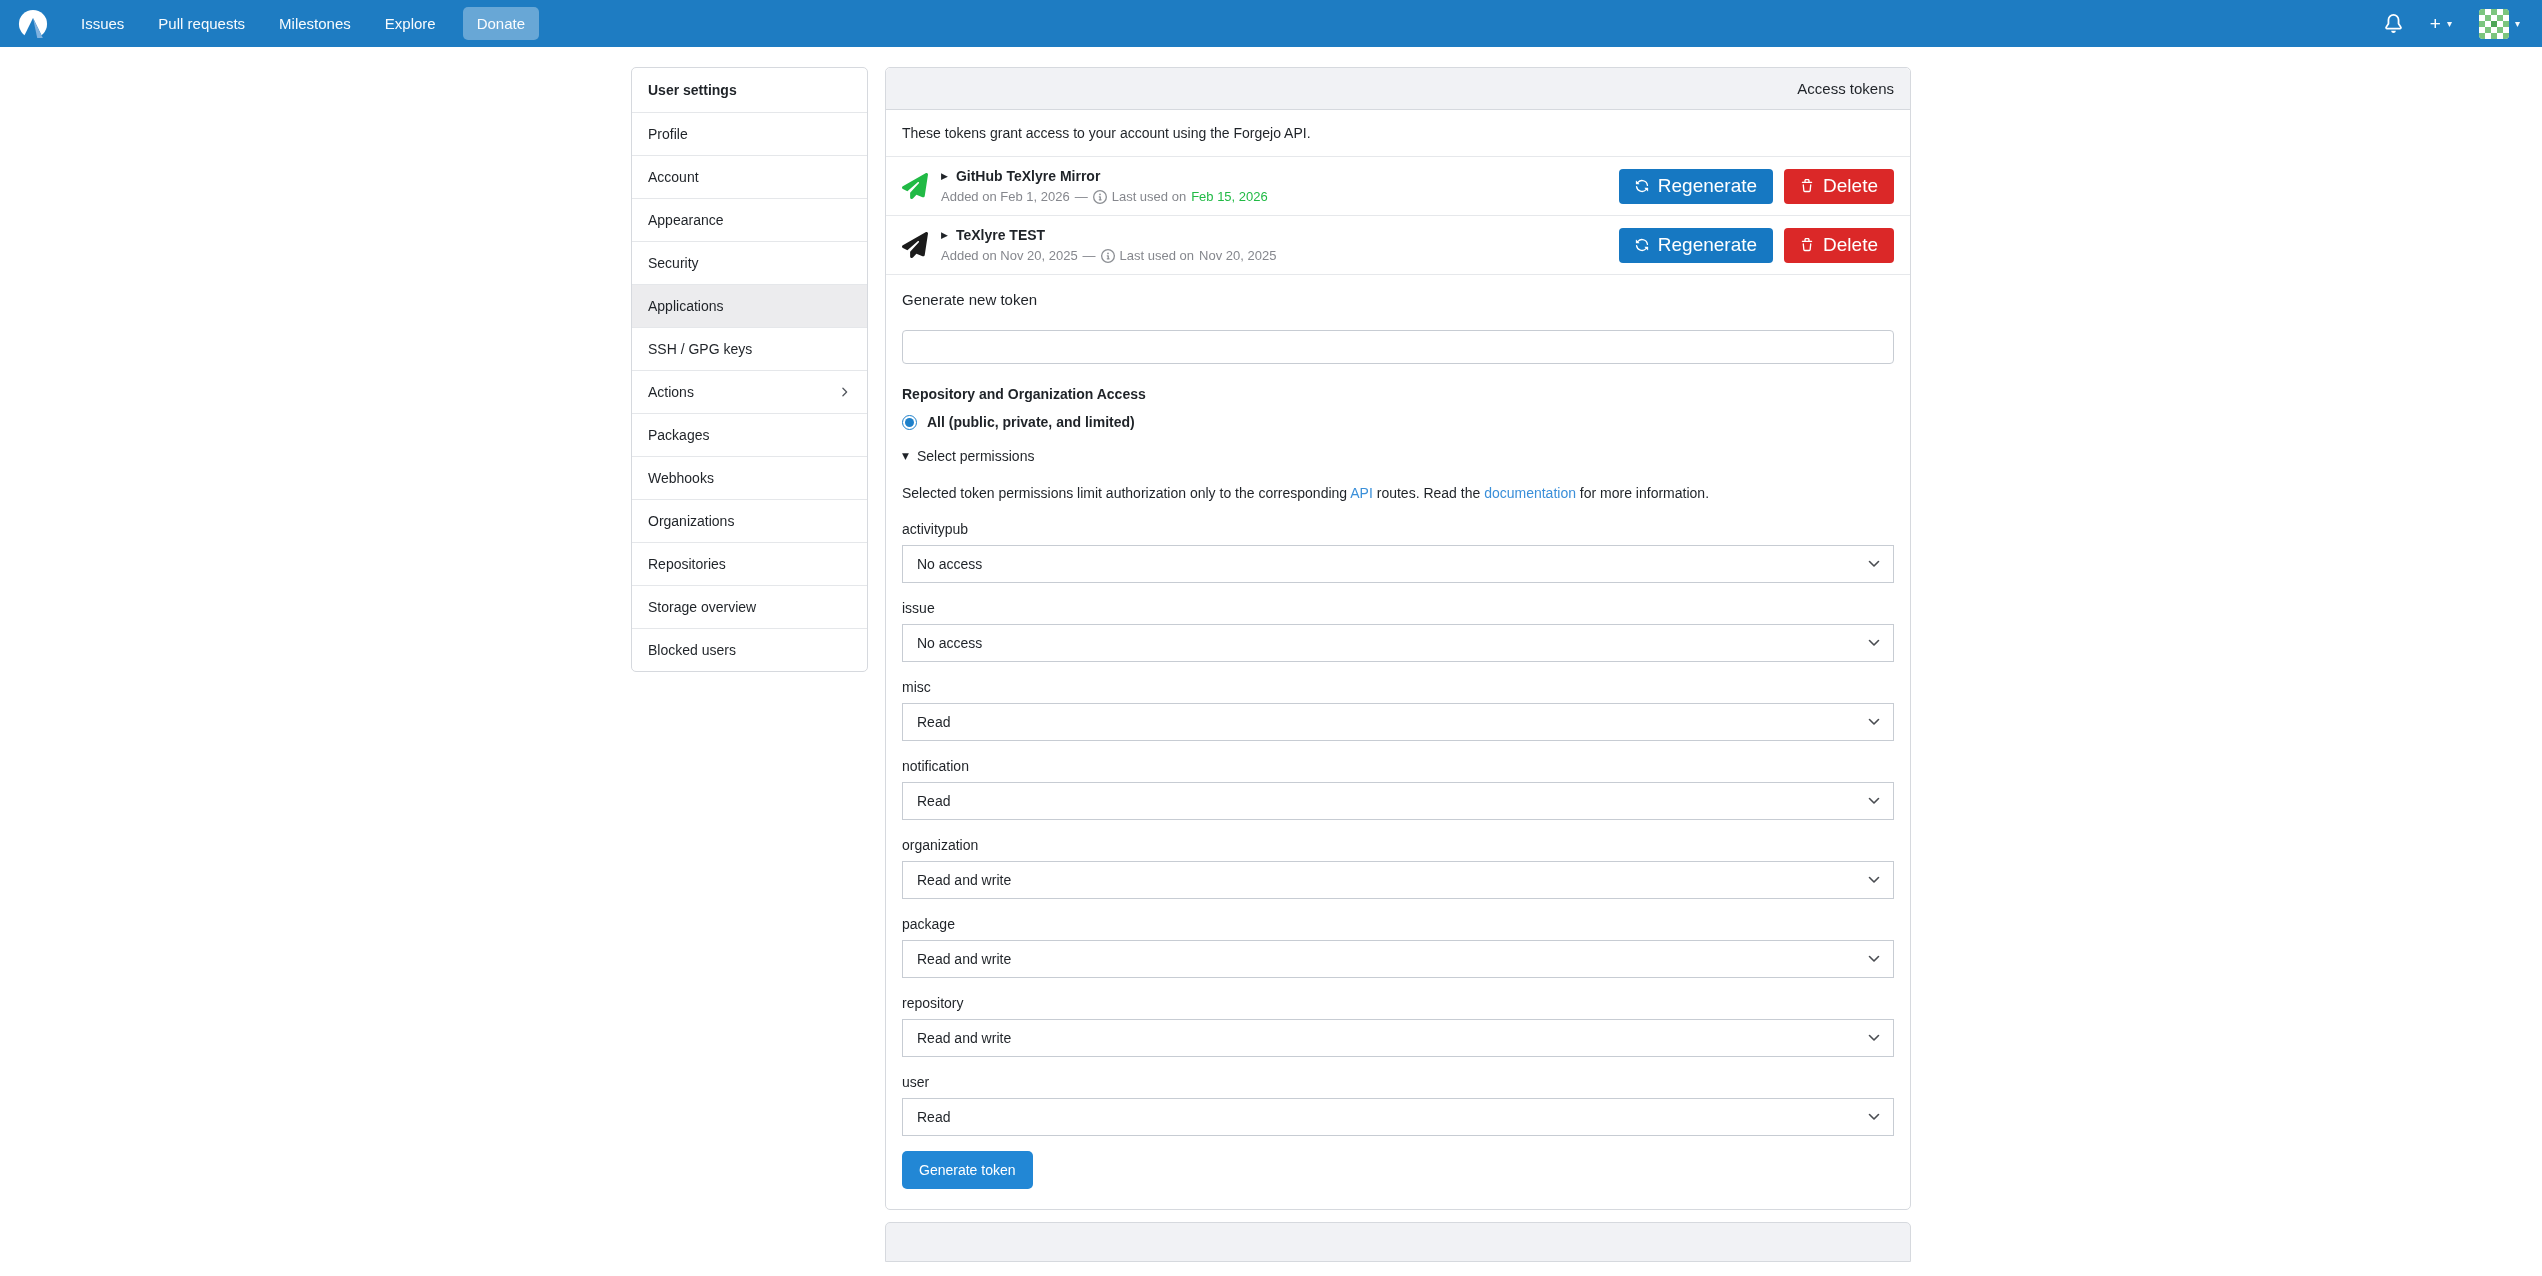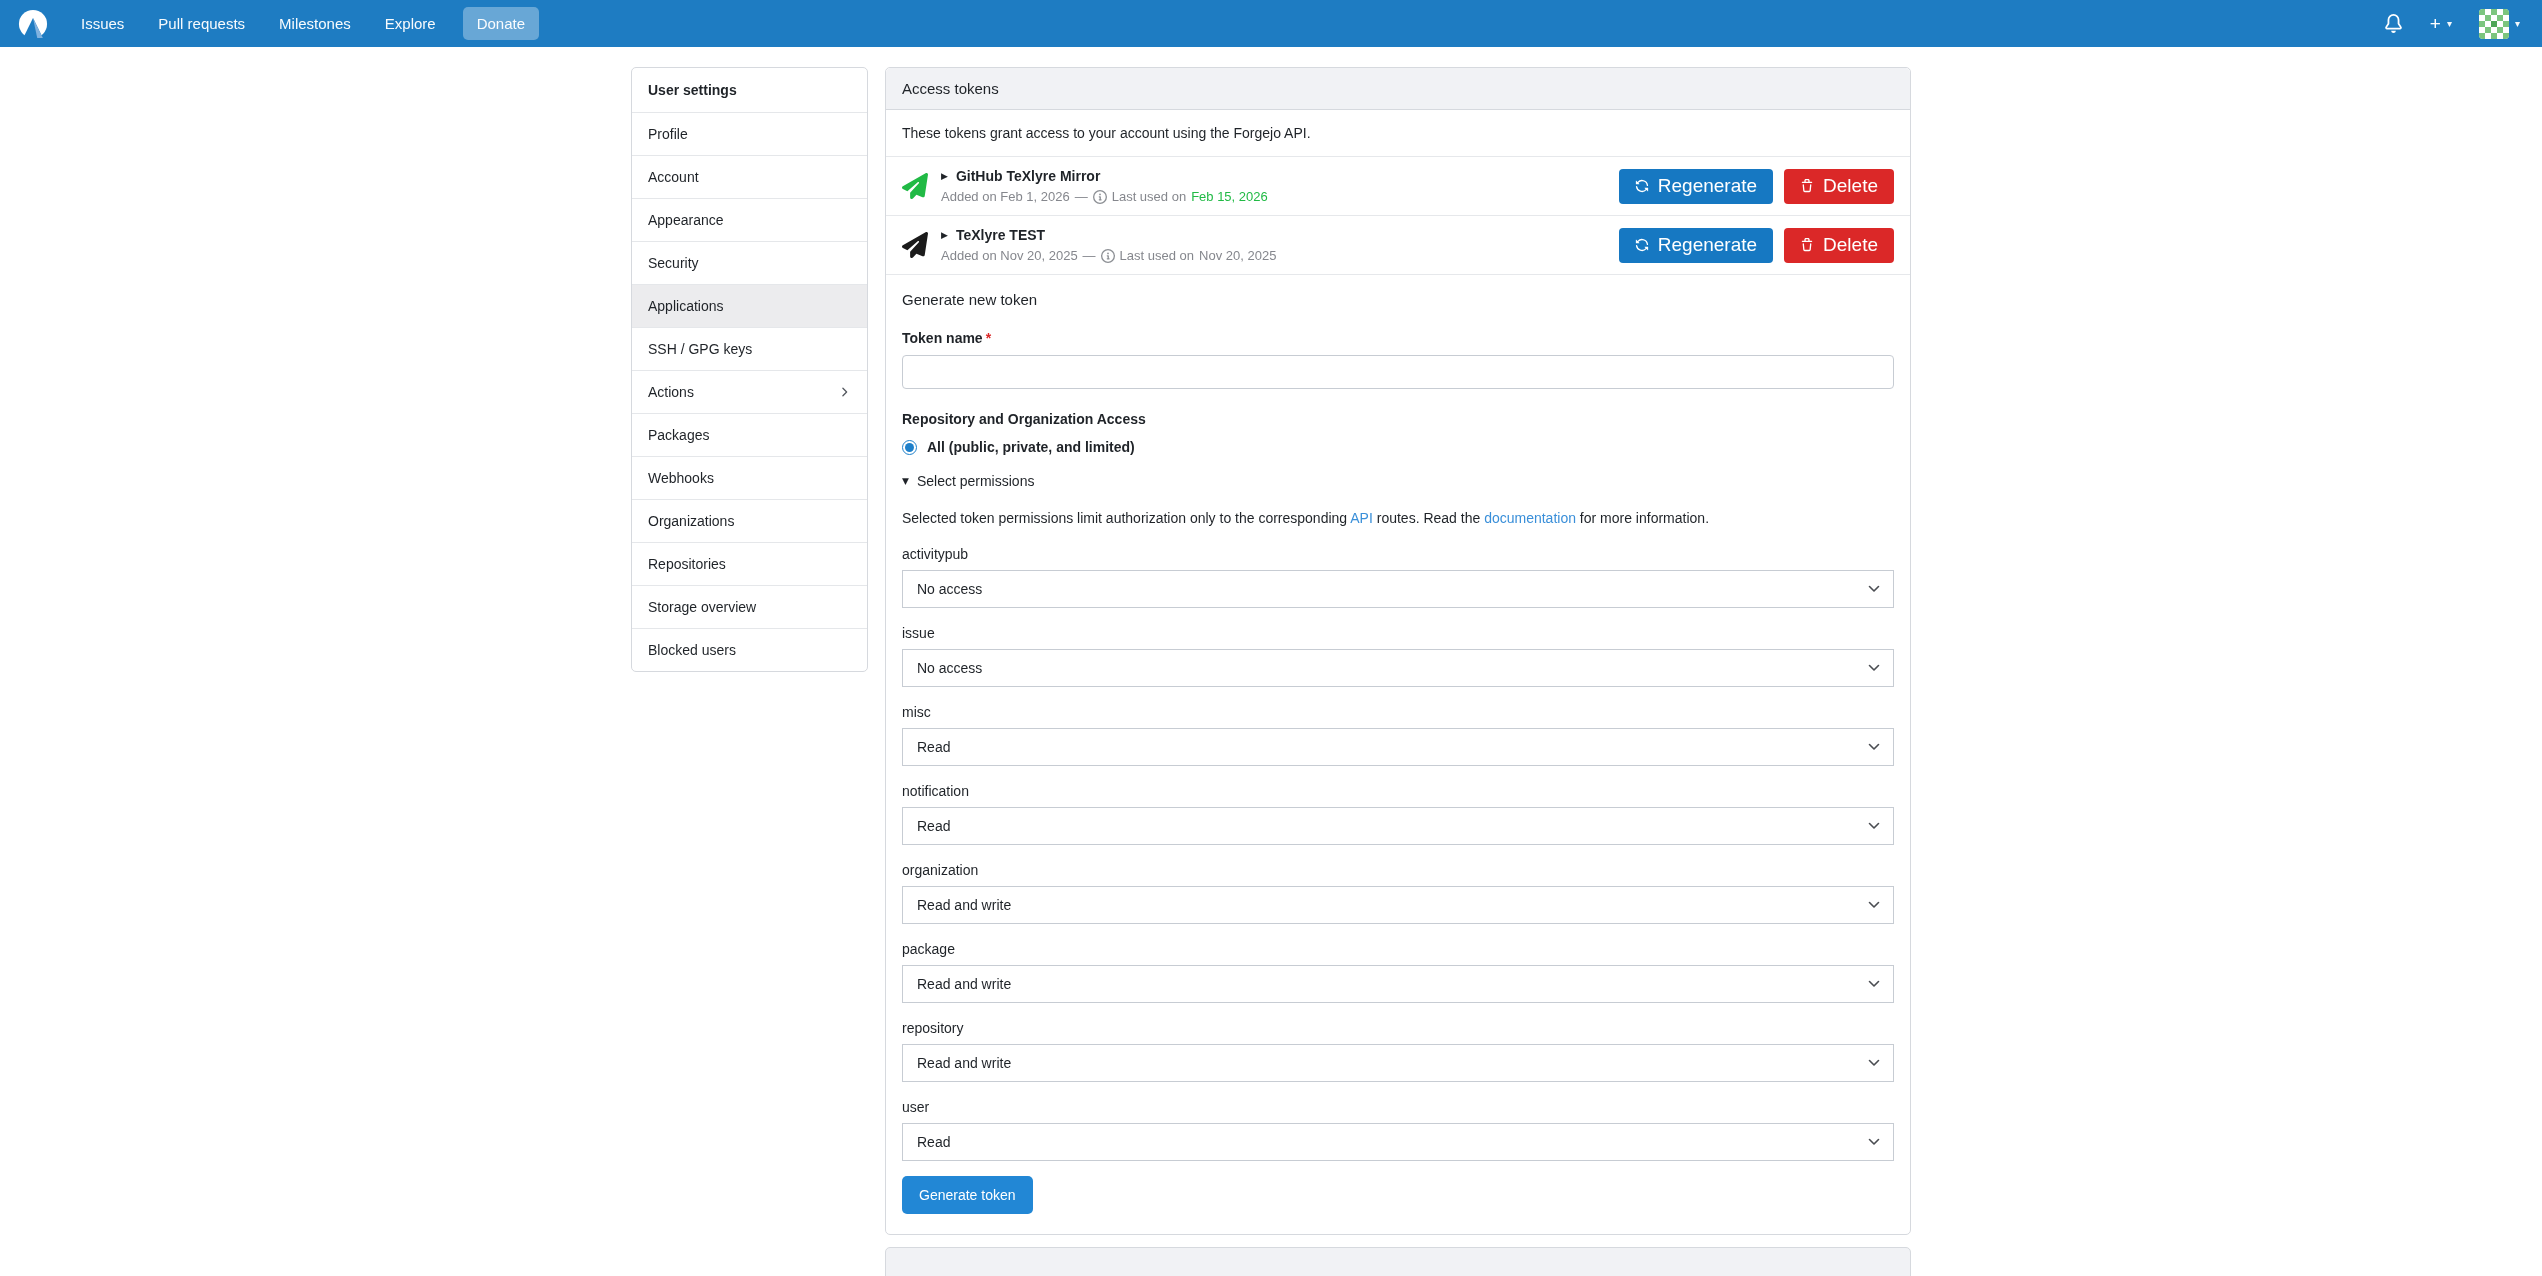--- a/index.html
+++ b/index.html
@@ -47,21 +47,21 @@
     color:#1f2328; cursor:pointer;
   }
   .sidebar-item.active { background:#ececee; }
   .chev-right { display:flex; align-items:center; }
 
   
   .main-col { flex:1; min-width:0; }
   .panel { background:#fff; border:1px solid #d6d9de; border-radius:5px; }
   .panel-header {
     background:#f1f2f5; border-bottom:1px solid #d6d9de;
-    padding:12px 16px; border-radius:5px 5px 0 0; font-weight:500; font-size:15px;
+    padding:12px 16px; border-radius:5px 5px 0 0; font-weight:500; font-size:15px;text-align:right;
   }
   .panel-desc { padding:15px 16px; border-bottom:1px solid #e6e8eb; }
 
   .token-row {
     display:flex; align-items:center; gap:13px;
     padding:11px 16px; border-bottom:1px solid #e6e8eb;
   }
   .send-icon { width:26px; height:26px; flex:0 0 26px; }
   .send-green { color:#21ba45; }
   .send-dark  { color:#1b1b1b; }
@@ -286,23 +286,20 @@
             </span>
             <span>Delete</span>
           </button>
         </div>
       </div>
 
       <div class="gen-title">Generate new token</div>
       <div class="gen-section">
 
         <div class="field">
-          <label class="f-label">
-            <span>Token name</span><span class="req">*</span>
-          </label>
           <input class="text-input" type="text" value="" style="">
         </div>
 
         <div class="access-label">Repository and Organization Access</div>
 
         <div class="radio-row">
           <input type="radio" name="access-scope" id="r-all" checked="" style="">
           <label for="r-all">All (public, private, and limited)</label>
         </div>
 

